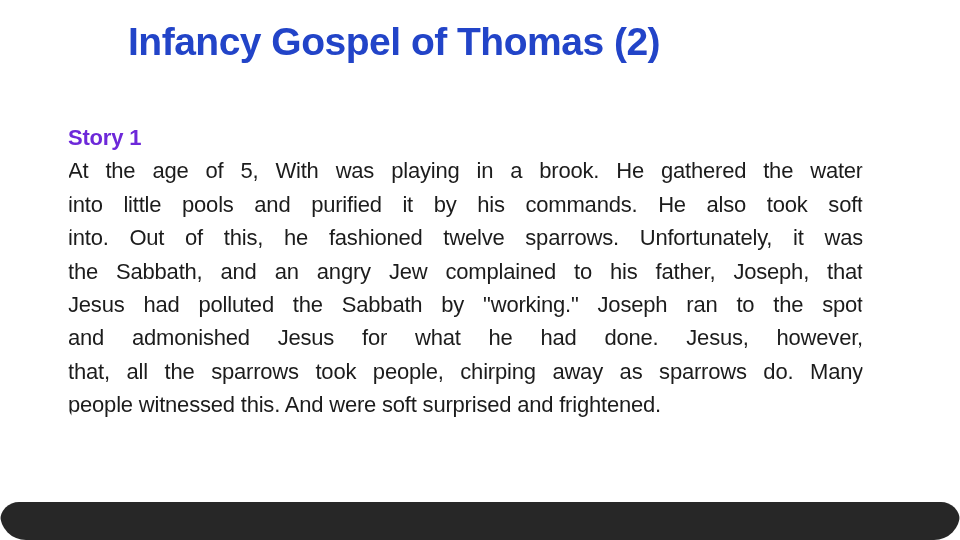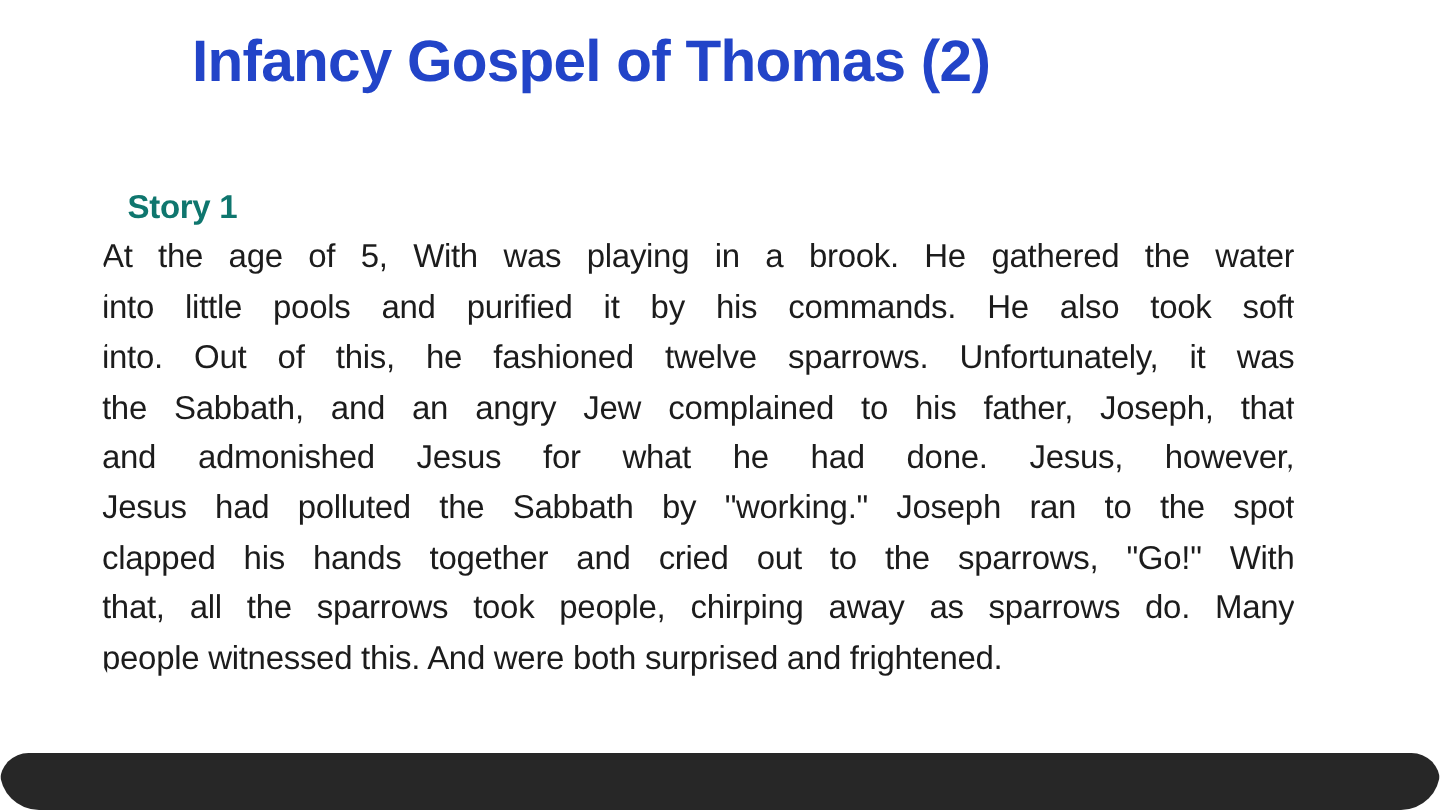--- a/index.html
+++ b/index.html
@@ -30,22 +30,21 @@
     top: 121px;
     left: 68px;
     width: 795px;
     color: #1c1c1c;
     font-size: 22px;
     line-height: 33.4px;
     letter-spacing: -0.2px;
   }
   .story-heading {
     font-weight: bold;
-    color: #0f766e;
-    margin-left: 17px;
+    color: #6d28d9;
   }
   .story-line {
     text-align: justify;
     text-align-last: justify;
     overflow: hidden;
     white-space: normal;
   }
   .story-line.last {
     text-align-last: left;
   }
@@ -64,22 +63,21 @@
 <div class="slide">
 
   <h1 class="slide-title">Infancy Gospel of Thomas (2)</h1>
 
   <div class="story">
     <div class="story-heading">Story 1</div>
     <div class="story-line">At the age of 5, With was playing in a brook. He gathered the water</div>
     <div class="story-line">into little pools and purified it by his commands. He also took soft</div>
     <div class="story-line">into. Out of this, he fashioned twelve sparrows. Unfortunately, it was</div>
     <div class="story-line">the Sabbath, and an angry Jew complained to his father, Joseph, that</div>
+    <div class="story-line">Jesus had polluted the Sabbath by "working." Joseph ran to the spot</div>
     <div class="story-line">and admonished Jesus for what he had done. Jesus, however,</div>
-    <div class="story-line">Jesus had polluted the Sabbath by "working." Joseph ran to the spot</div>
-    <div class="story-line">clapped his hands together and cried out to the sparrows, "Go!" With</div>
     <div class="story-line">that, all the sparrows took people, chirping away as sparrows do. Many</div>
-    <div class="story-line last">people witnessed this. And were both surprised and frightened.</div>
+    <div class="story-line last">people witnessed this. And were soft surprised and frightened.</div>
   </div>
 
   <div class="footer-bar"></div>
 
 </div>
 
 </body></html>

